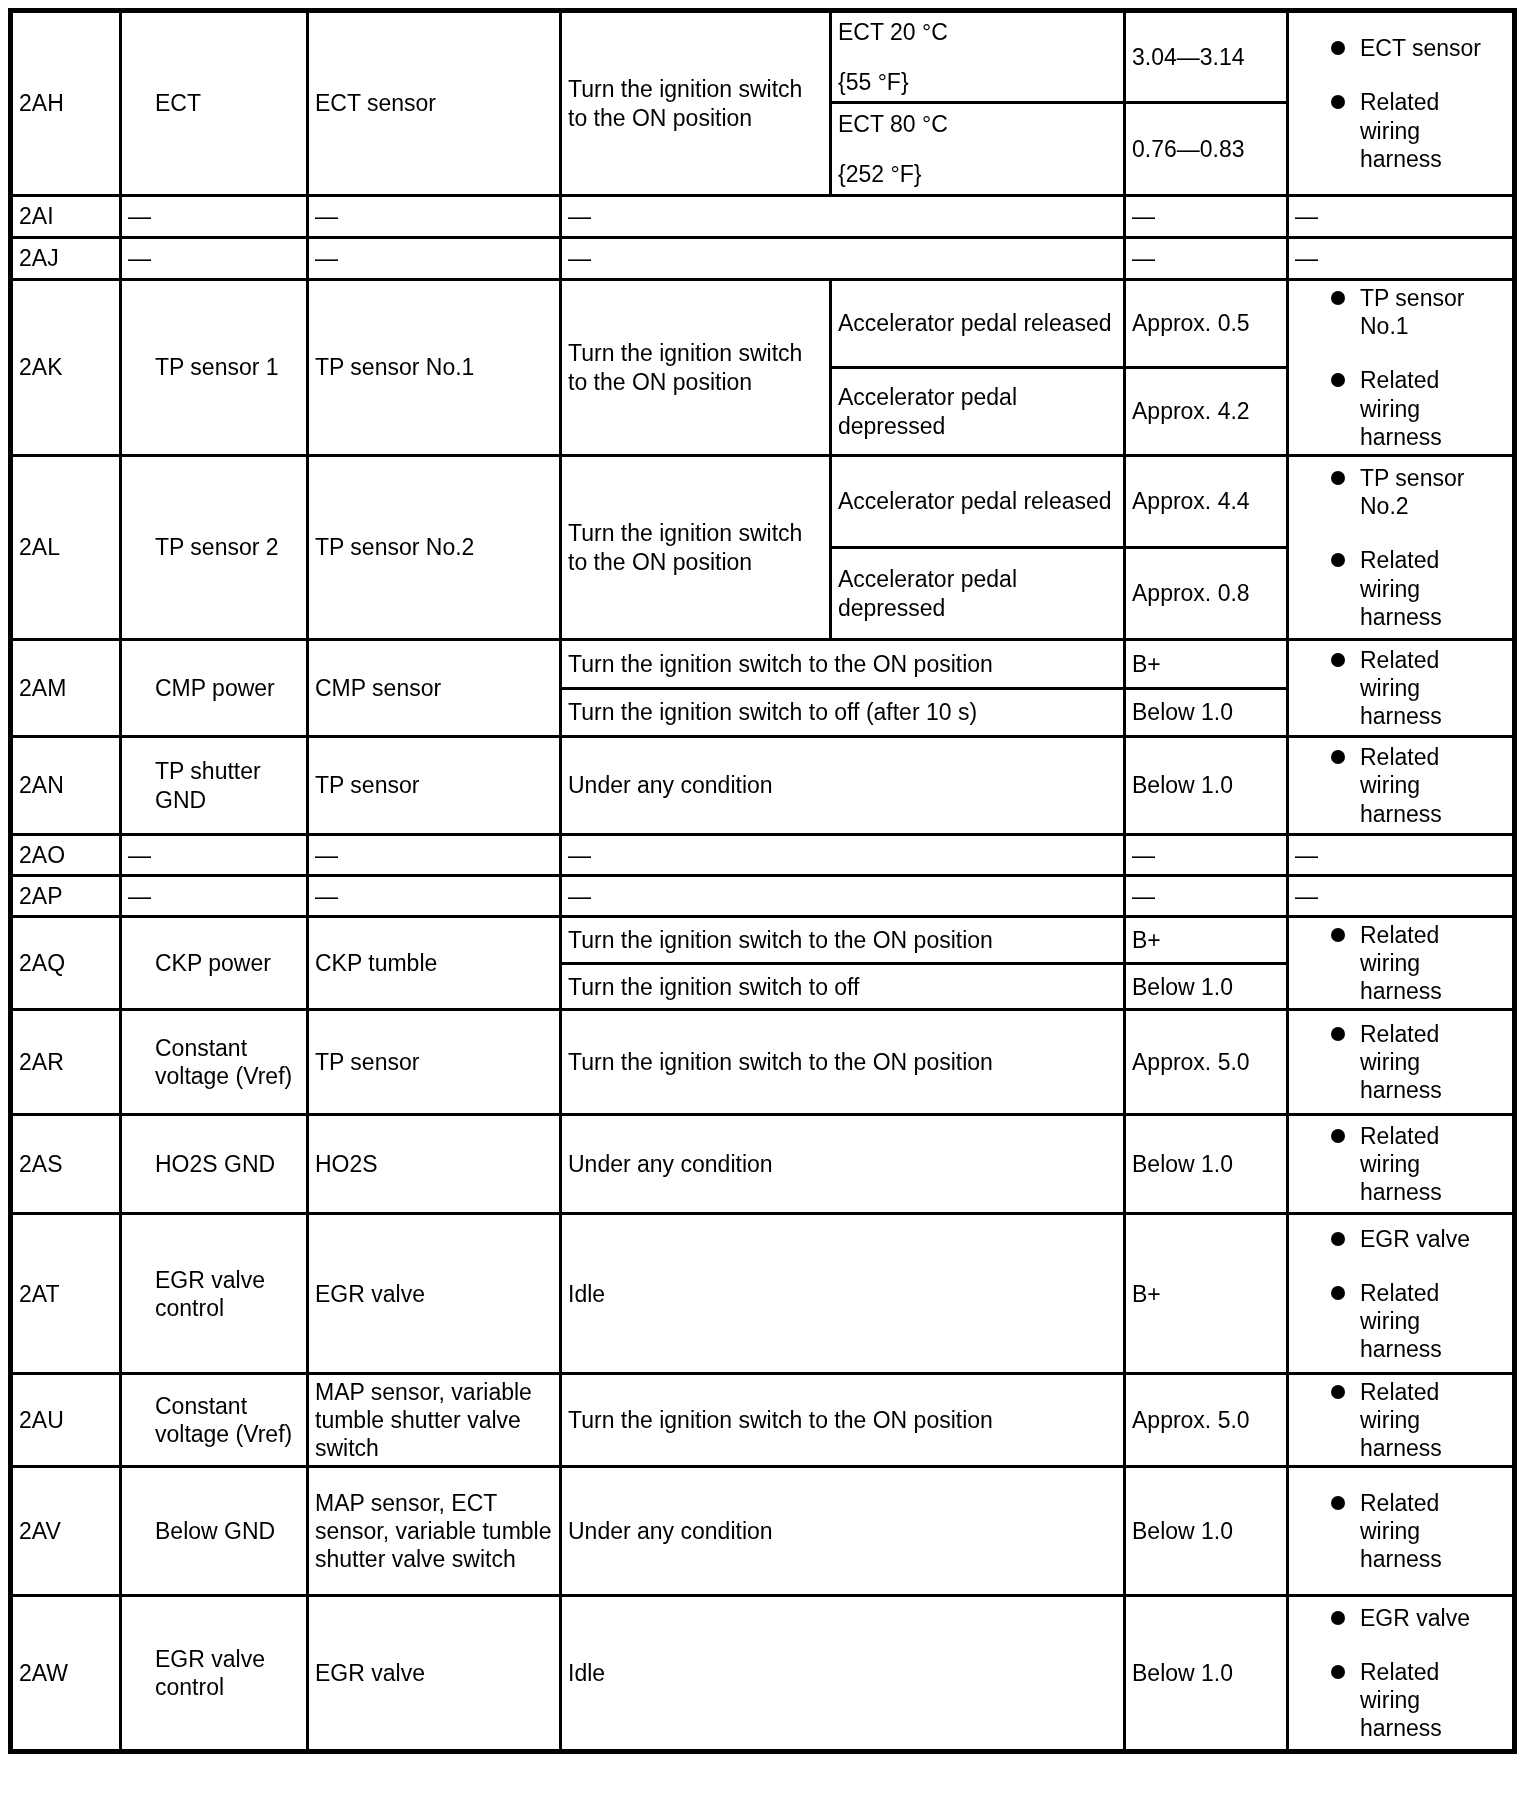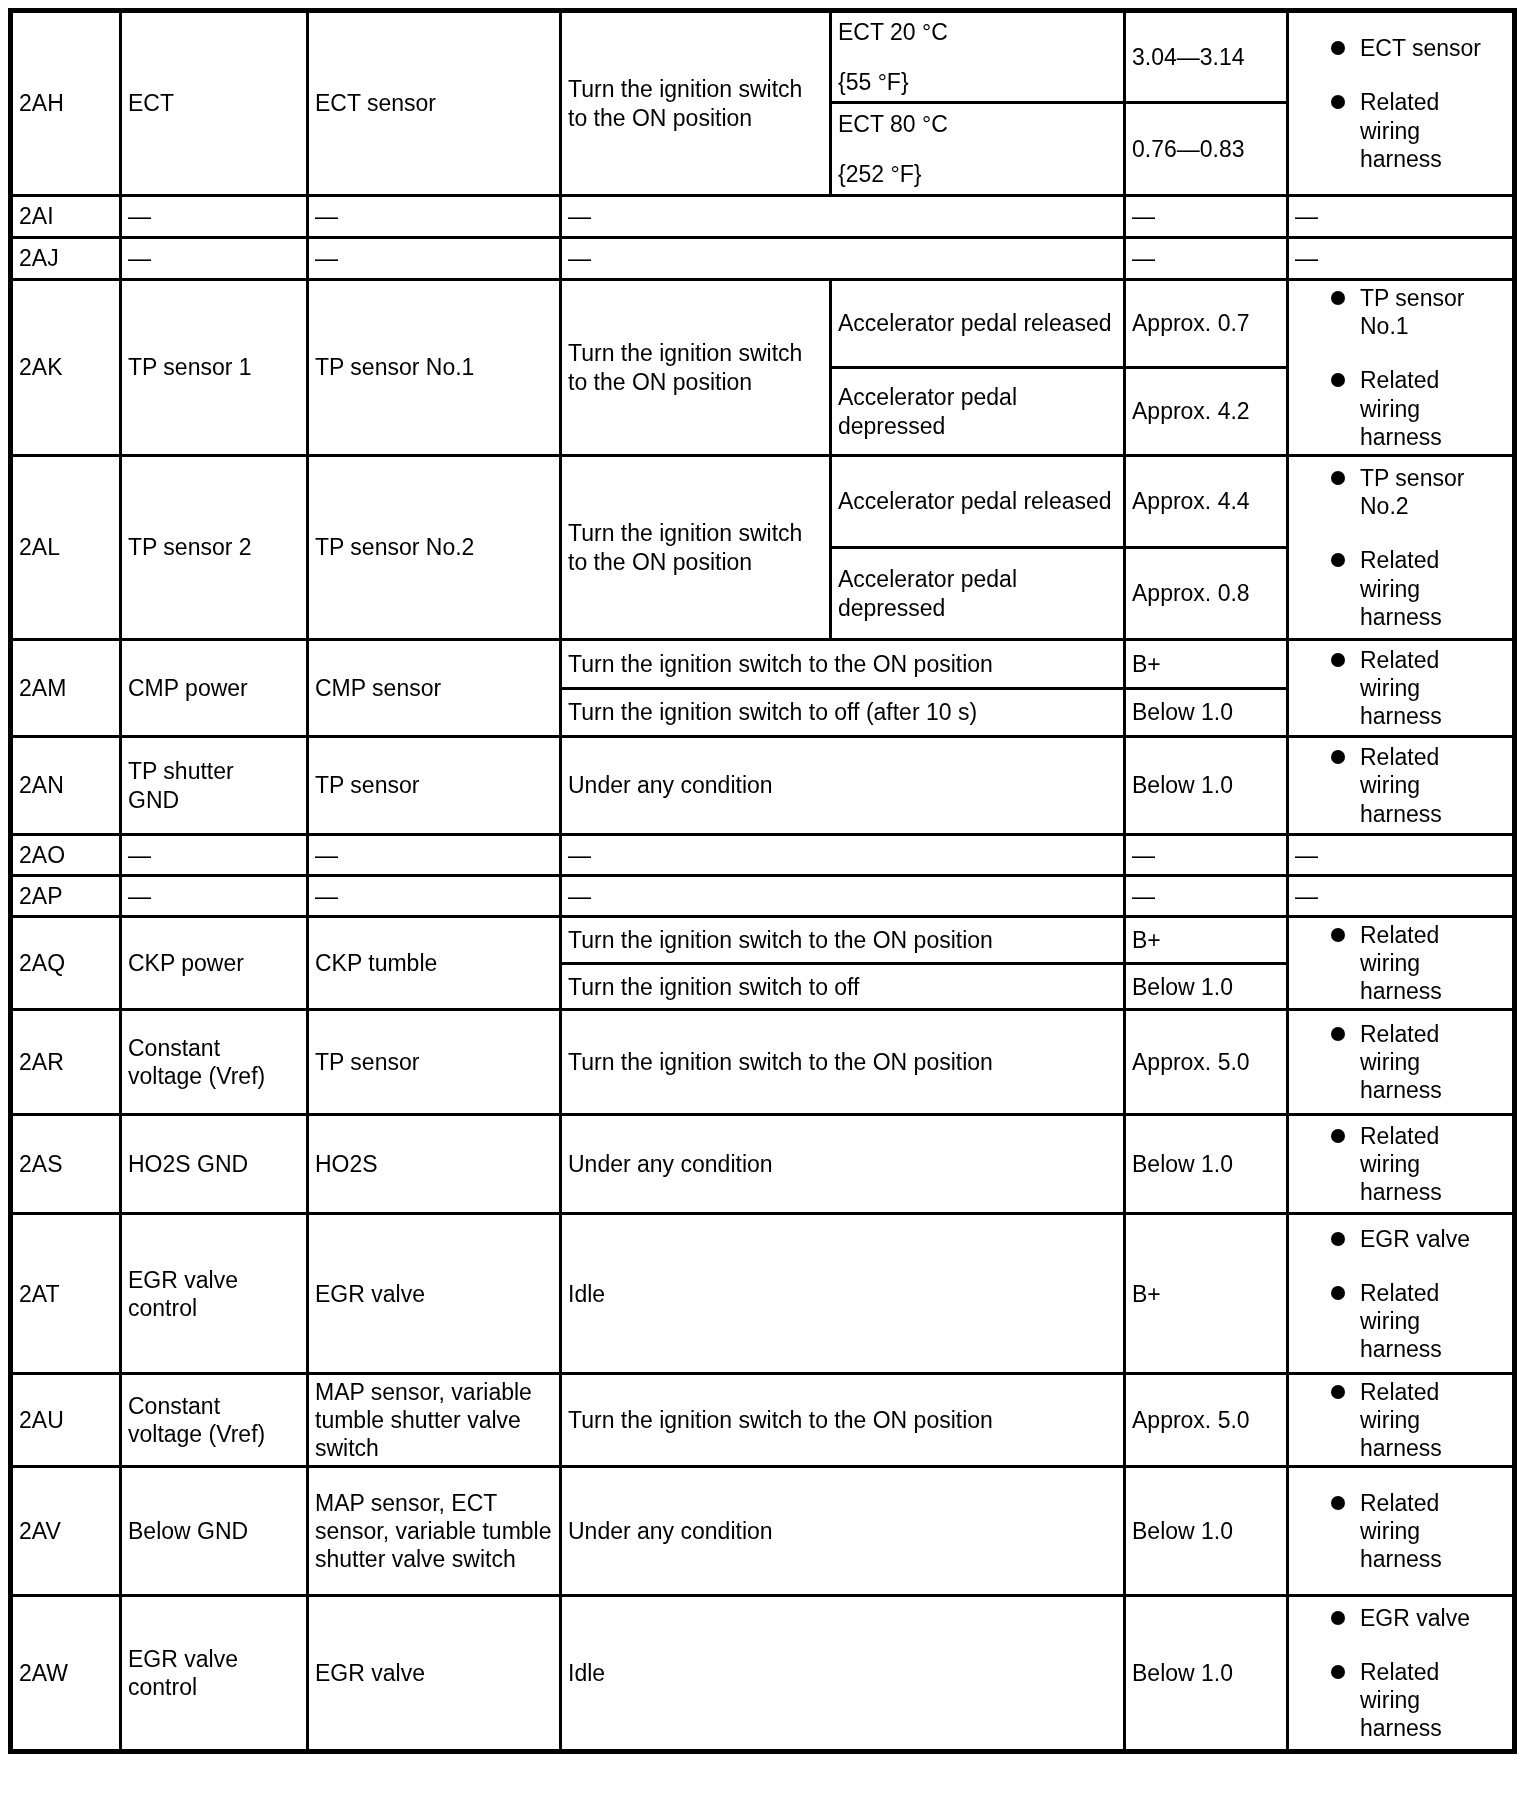--- a/index.html
+++ b/index.html
@@ -1,20 +1,20 @@
 <!DOCTYPE html>
 <html><head>
 <meta charset="utf-8">
 <style>
   html,body{margin:0;padding:0;background:#fff;}
   body{font-family:"Liberation Sans", sans-serif;font-size:23px;line-height:1.22;color:#000;}
   .page{padding:8px 8px 6px 8px;width:1504px;}
   table{border-collapse:collapse;table-layout:fixed;width:1504px;border:5px solid #000;}
   td{border:3px solid #000;vertical-align:middle;padding:3px 4px 3px 6px;overflow:hidden;word-wrap:break-word;}
-  .signal-wrap{max-width:142px;}
+  .signal-wrap{max-width:142px;margin-left:27px;}
   .stack{display:flex;flex-direction:column;gap:21px;}
   ul.blist{list-style:none;margin:0;padding:0 0 0 36px;display:flex;flex-direction:column;gap:26px;}
   ul.blist li{display:flex;align-items:flex-start;gap:15px;}
   .dot{width:14px;height:14px;border-radius:50%;background:#000;flex:0 0 auto;margin-top:7px;}
   .btxt{max-width:122px;}
 </style>
 </head>
 <body>
 
 <div class="page">
@@ -86,21 +86,21 @@
   </tr>
 
   <tr style="height:88px">
     <td rowspan="2">2AK</td>
     <td rowspan="2">
             <div class="signal-wrap">TP sensor 1</div>
           </td>
     <td rowspan="2">TP sensor No.1</td>
     <td rowspan="2">Turn the ignition switch to the ON position</td>
     <td>Accelerator pedal released</td>
-    <td>Approx. 0.7</td>
+    <td>Approx. 0.5</td>
     <td rowspan="2">
       <ul class="blist">
         <li>
                 <span class="dot"></span>
                 <span class="btxt">TP sensor No.1</span>
               </li>
         <li>
                 <span class="dot"></span>
                 <span class="btxt">Related wiring harness</span>
               </li>

